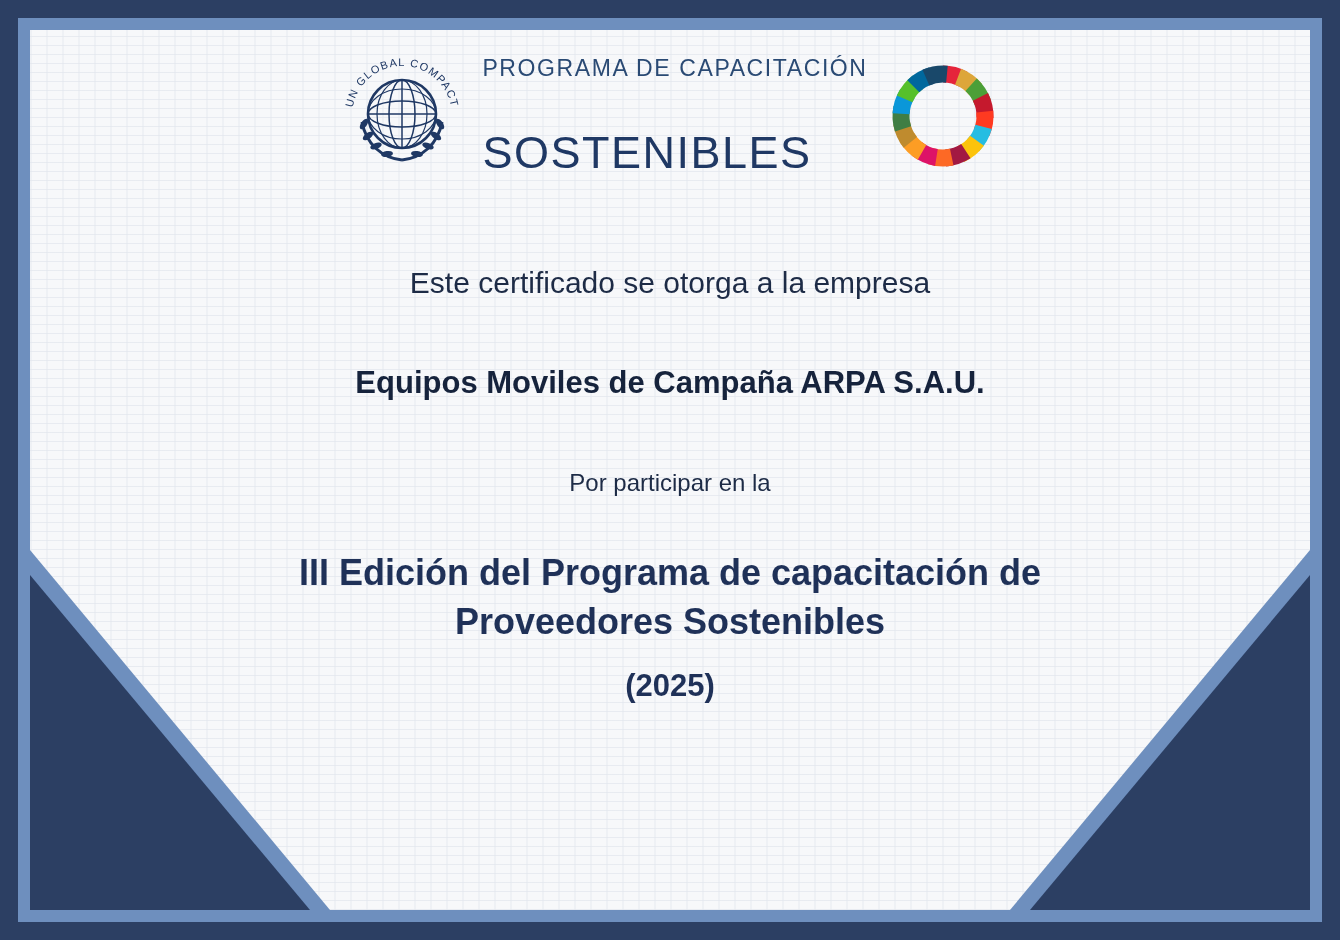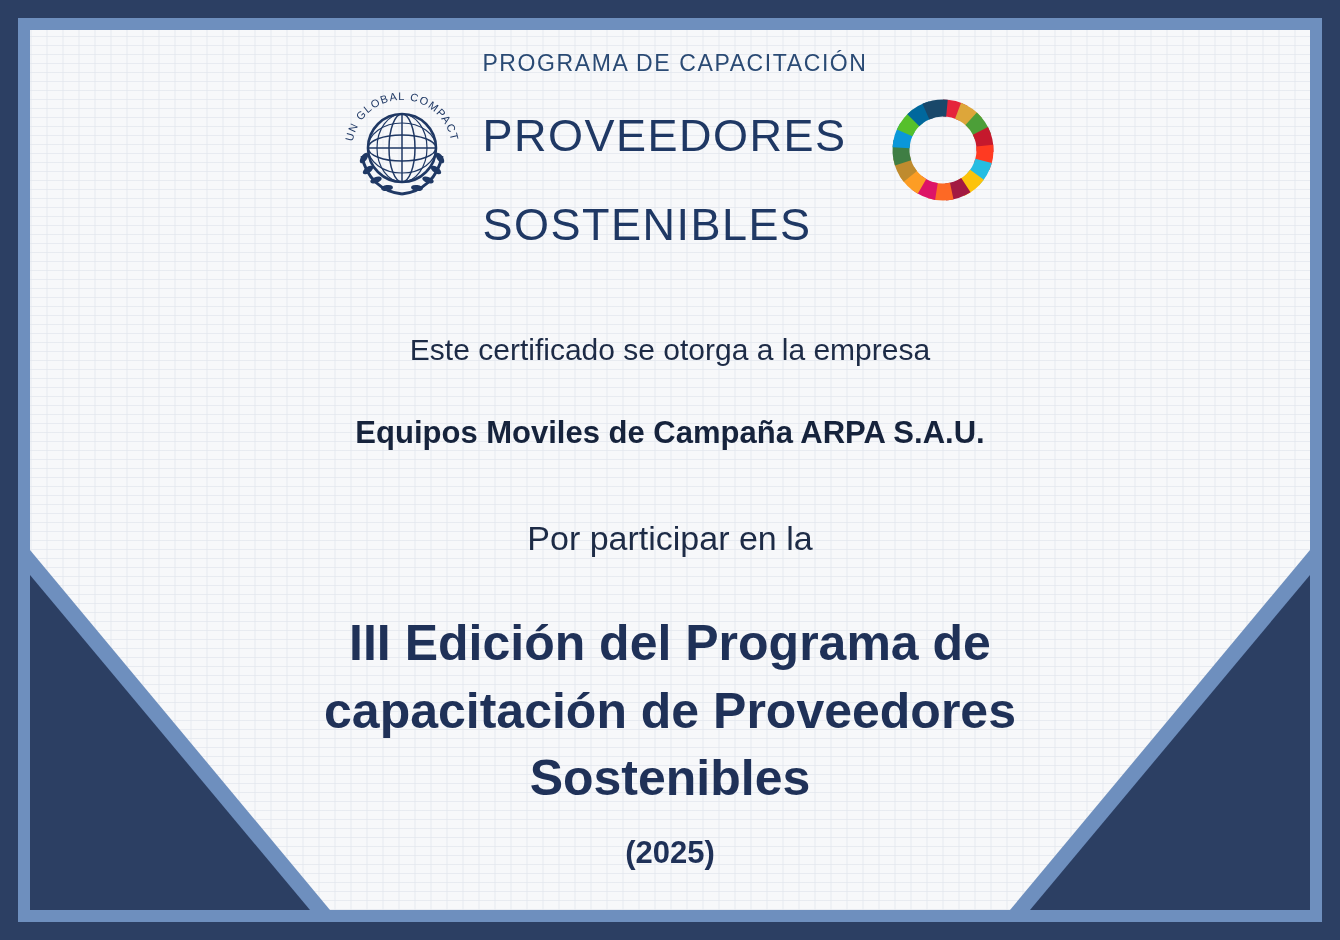--- a/index.html
+++ b/index.html
@@ -169,34 +169,34 @@
   }
 
   
   .line-awarded {
     margin-top: 86px;
     font-size: 30px;
     color: #1d2b46;
     font-weight: 400;
   }
   .company-name {
-    margin-top: 48px;
+    margin-top: 65px;
     font-size: 31px;
     color: #16233c;
     font-weight: bold;
   }
   .line-for {
     margin-top: 68px;
-    font-size: 34px;
+    font-size: 24px;
     color: #1d2b46;
     font-weight: 400;
   }
   .program-heading {
     margin-top: 52px;
-    font-size: 50px;
+    font-size: 36px;
     font-weight: bold;
     color: #1f3158;
     line-height: 1.35;
     max-width: 780px;
   }
   .year {
     margin-top: 22px;
     font-size: 31px;
     font-weight: bold;
     color: #1f3158;
@@ -248,21 +248,20 @@
               <ellipse cx="102" cy="72" rx="6" ry="3" transform="rotate(55 102 72)"></ellipse>
             </g>
             <text font-family="'Liberation Sans', sans-serif" font-size="11" fill="#1f3864" letter-spacing="1.2">
               <textPath href="#arcTop" startOffset="50%" text-anchor="middle">UN GLOBAL COMPACT</textPath>
             </text>
           </svg>
         </div>
 
         <div class="program-title">
           <div class="program-kicker">PROGRAMA DE CAPACITACIÓN</div>
-          <div class="program-line1">PROVEEDORES</div>
           <div class="program-line2">SOSTENIBLES</div>
         </div>
 
         <div class="sdg-wheel">
           <svg viewBox="0 0 118 118" width="118" height="118" aria-hidden="true">
             <g transform="translate(59,59)">
               <g stroke-width="17" fill="none" stroke-linecap="butt">
                 <path d="M 0,-42 A 42,42 0 0 1 20.6,-36.6" stroke="#e5243b" transform="rotate(0)"></path>
                 <path d="M 0,-42 A 42,42 0 0 1 20.6,-36.6" stroke="#dda63a" transform="rotate(21)"></path>
                 <path d="M 0,-42 A 42,42 0 0 1 20.6,-36.6" stroke="#4c9f38" transform="rotate(42)"></path>

